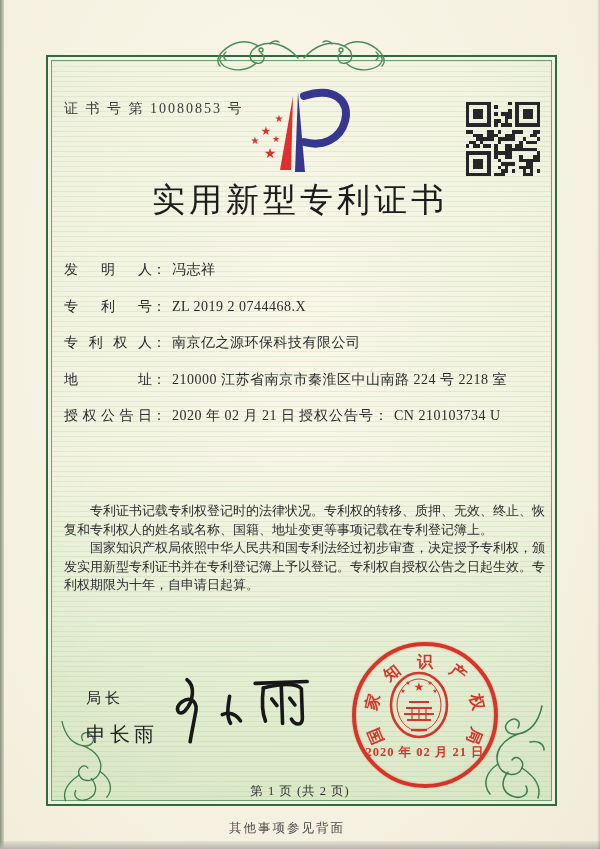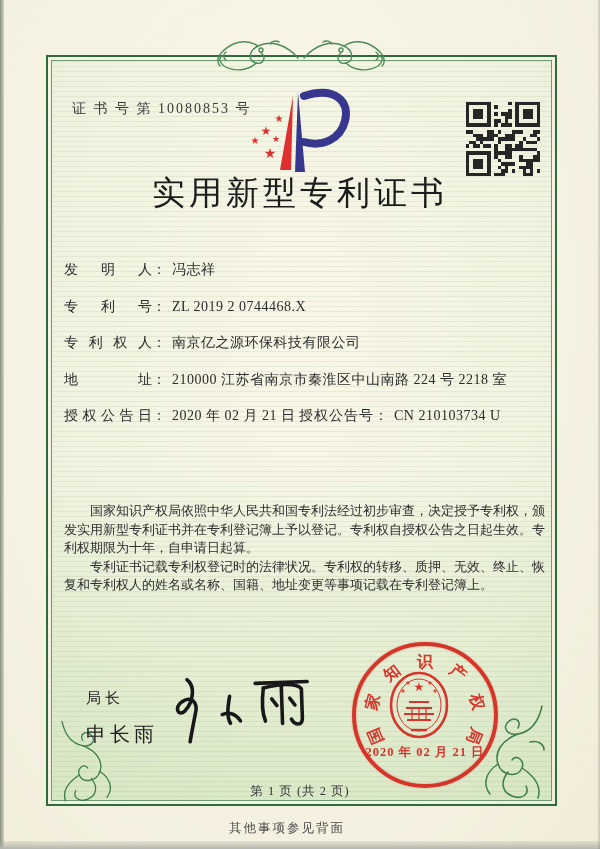--- a/index.html
+++ b/index.html
@@ -25,26 +25,26 @@
     border:1px solid #6f9c72;
     background:
       repeating-linear-gradient(180deg, rgba(120,170,110,.14) 0 1px, rgba(120,170,110,0) 1px 5px),
       linear-gradient(180deg, rgba(205,226,185,0) 55%, rgba(198,222,176,.5) 100%),
       radial-gradient(ellipse at 50% 38%, #faf7e9 0%, #f1f3e0 70%, #e7eed7 100%);
   }
 
   .ornament{position:absolute;pointer-events:none;}
   .ornament svg{display:block;}
 
-  .cert-number{position:absolute;left:72px;top:100px;font-size:14px;letter-spacing:2px;color:#3a3a3a;}
+  .cert-number{position:absolute;left:64px;top:100px;font-size:14px;letter-spacing:2px;color:#3a3a3a;}
 
   .logo{position:absolute;left:238px;top:84px;width:130px;height:95px;}
   .qr{position:absolute;left:462px;top:98px;width:82px;height:82px;}
 
-  .title{position:absolute;left:0;top:171px;width:100%;text-align:center;
+  .title{position:absolute;left:0;top:178px;width:100%;text-align:center;
     font-size:33px;letter-spacing:4px;color:#1c1c1c;font-weight:500;}
 
   .fields{position:absolute;left:64px;top:261px;width:486px;}
   .frow{height:36.5px;position:relative;font-size:14px;color:#2b2b2b;white-space:nowrap;}
   .flabel{display:inline-block;width:88px;text-align:justify;text-align-last:justify;vertical-align:top;}
   .fcolon{display:inline-block;margin-right:6px;}
   .fvalue{letter-spacing:.5px;}
   .frow .second{position:absolute;left:228px;top:0;padding-left:7px;}
   .second .flabel{width:auto;letter-spacing:1px;text-align-last:auto;}
 
@@ -182,22 +182,22 @@
     <span>
       <span class="flabel">授权公告日</span><span class="fcolon">：</span><span class="fvalue">2020 年 02 月 21 日</span>
     </span>
     <span class="second">
       <span class="flabel">授权公告号</span><span class="fcolon">：</span><span class="fvalue">CN 210103734 U</span>
     </span>
   </div>
 </div>
 
 <div class="body-text">
+  <p>专利证书记载专利权登记时的法律状况。专利权的转移、质押、无效、终止、恢复和专利权人的姓名或名称、国籍、地址变更等事项记载在专利登记簿上。</p>
   <p>国家知识产权局依照中华人民共和国专利法经过初步审查，决定授予专利权，颁发实用新型专利证书并在专利登记簿上予以登记。专利权自授权公告之日起生效。专利权期限为十年，自申请日起算。</p>
-  <p>专利证书记载专利权登记时的法律状况。专利权的转移、质押、无效、终止、恢复和专利权人的姓名或名称、国籍、地址变更等事项记载在专利登记簿上。</p>
 </div>
 
 <div class="sign-title">局长</div>
 <div class="sign-name">申长雨</div>
 
 <div class="signature">
   <svg width="160" height="72" viewBox="0 0 160 72">
     <g fill="none" stroke="#181818" stroke-width="3.6" stroke-linecap="round" stroke-linejoin="round">
       <path d="M30,6 C38,12 36,28 27,37 C20,43 16,34 24,28 C33,22 41,28 37,41 C35,50 33,58 31,68"></path>
       <path d="M72,24 C70,34 68,44 72,51"></path>

